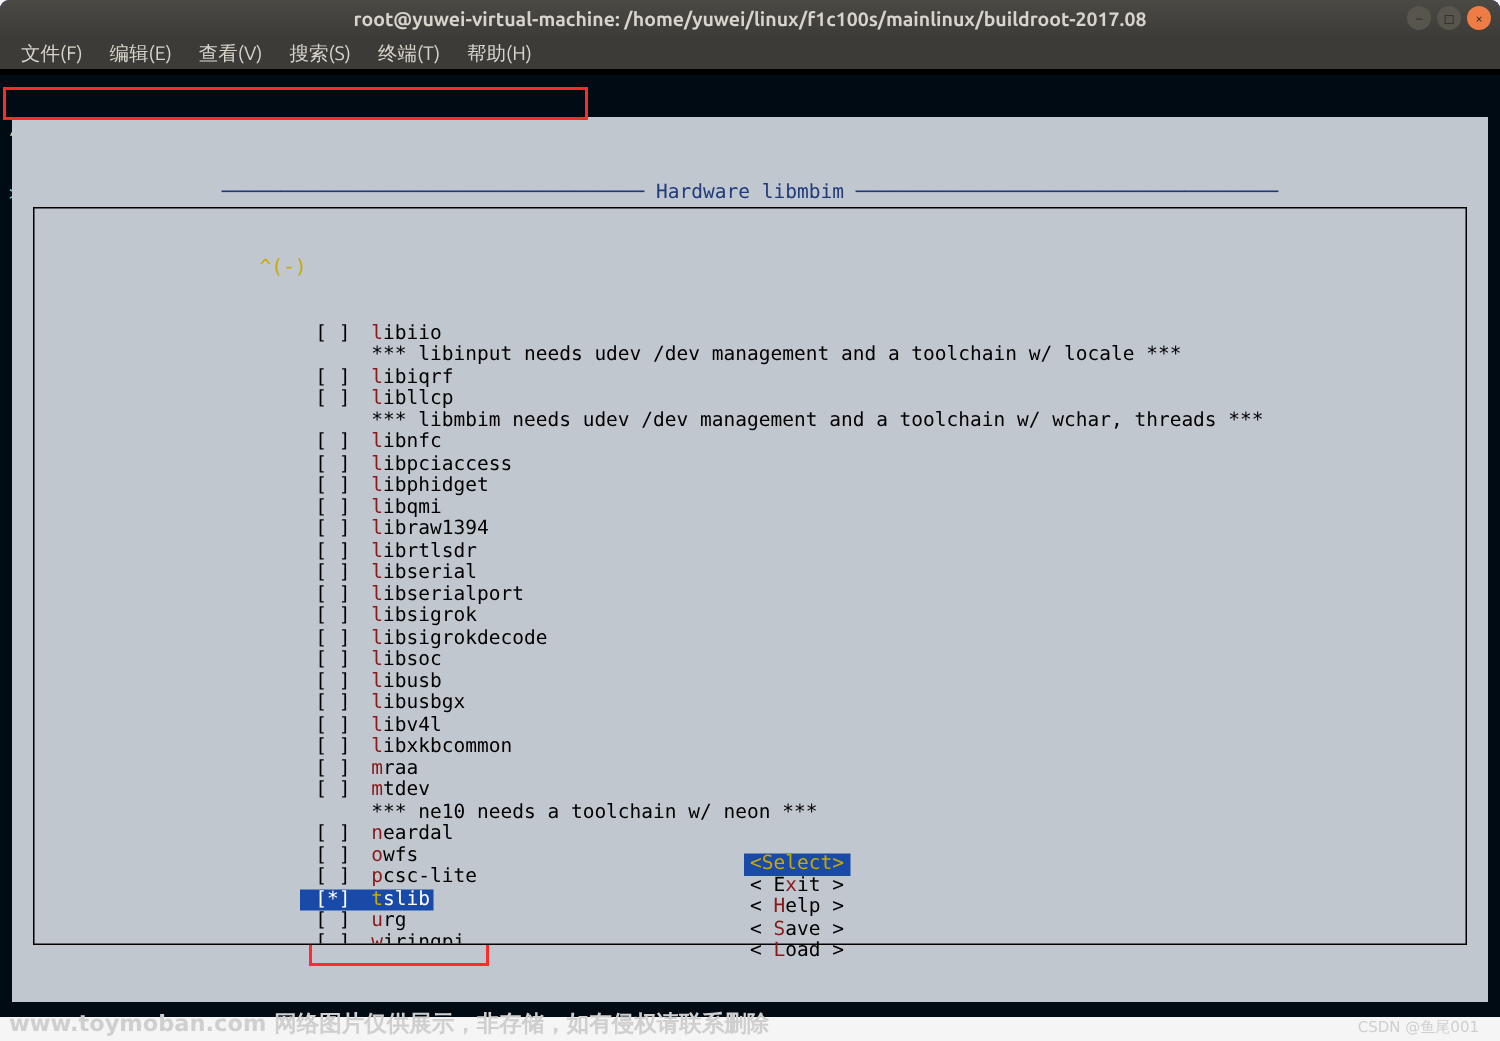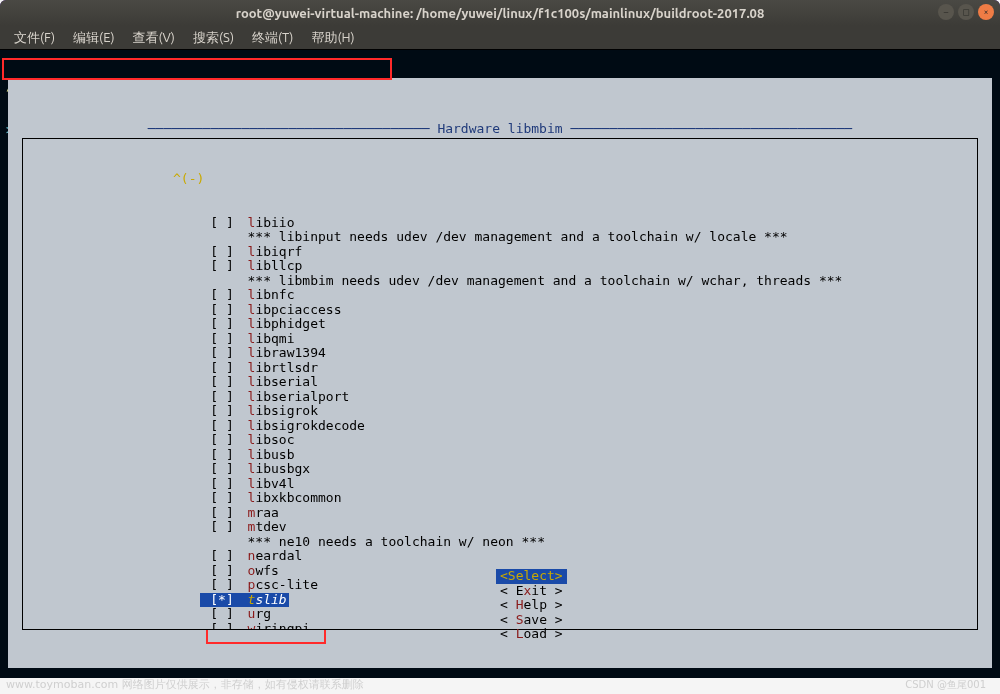--- a/index.html
+++ b/index.html
@@ -57,21 +57,21 @@
   .menubar {
     height: 24px;
     background: #3c3b37;
     display: flex;
     align-items: center;
     padding: 0 8px;
     gap: 6px;
     color: #d8d3cb;
     font-family: "Ubuntu","DejaVu Sans",sans-serif;
     font-size: 13px;
-    border-bottom: 1px solid #000000;
+    border-bottom: 4px solid #000000;
   }
   .menubar span { padding: 2px 6px; }
   .term {
     background: #000b14;
     color: #cfd0c4;
     width: 100%;
     height: calc(100% - 50px);
     padding: 0;
     line-height: 14.5px;
     white-space: pre;
@@ -118,21 +118,21 @@
     height: 14.5px;
   }
   .listline .box { width: 48px; text-align: right; padding-right: 6px;}
   .listline .label {}
   .scrollhint {
     color: #c9a900;
     padding-left: 130px;
   }
   .hot { color: #8a1a1a; }
   .selected-row .box { background: #1a4aa8; color: #fff; }
-  .selected-row .label { background: #1a4aa8; color: #fff; font-style: italic; }
+  .selected-row .label { background: #1a4aa8; color: #fff; }
   .mc-buttons {
     position: absolute;
     left:0; right:0;
     bottom: 12px;
     text-align: center;
   }
   .mc-buttons .btn {
     display: inline-block;
     padding: 0 4px;
     margin: 0 26px;
@@ -147,21 +147,22 @@
     pointer-events: none;
   }
   #redbox1 { left: 2px; top: 8px; width: 390px; height: 22px; }
   #redbox2 { left: 198px; top: 546px; width: 120px; height: 20px; }
   .footer-note {
     position: absolute;
     left: 6px;
     bottom: 2px;
     color: #cfcfcf;
     font-family: "DejaVu Sans",sans-serif;
-    font-size: 11px;
+    font-size: 15px;
+    font-weight: bold;
   }
   .csdn {
     position: absolute;
     right: 14px;
     bottom: 2px;
     color: #cfcfcf;
     font-family: "DejaVu Sans",sans-serif;
     font-size: 10px;
   }
 </style>

